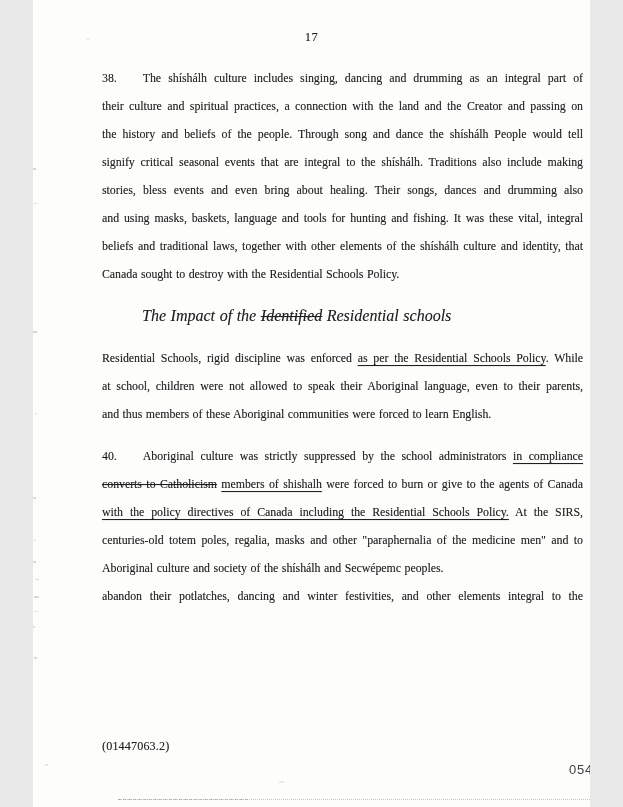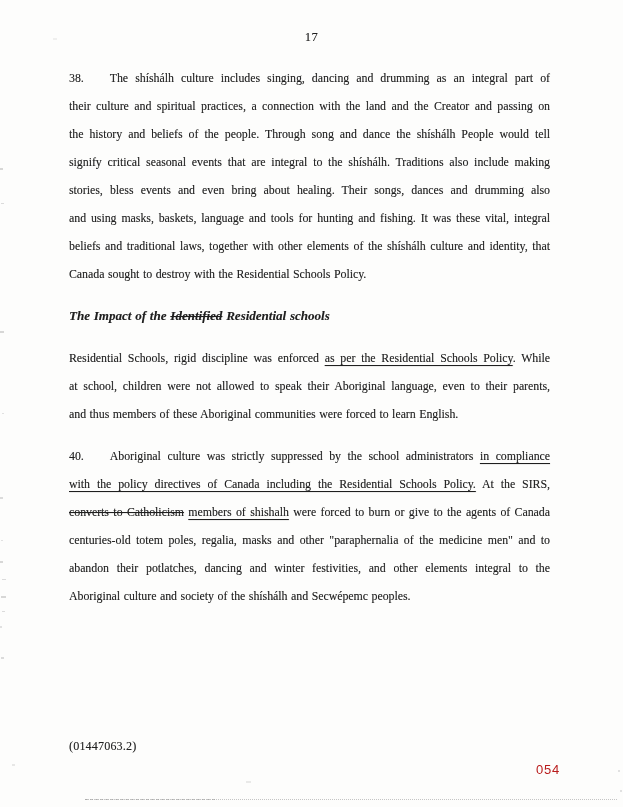--- a/index.html
+++ b/index.html
@@ -1,49 +1,50 @@
 <!DOCTYPE html>
 <html><head>
 <meta charset="utf-8">
 <style>
   html, body { margin: 0; padding: 0; background: #e9e9e9; }
   .page {
     position: relative;
-    width: 623px; height: 807px;
+    width: 525px; height: 807px;
     margin: 0 auto;
     background: #fdfdfc;
     overflow: hidden;
     font-family: "Liberation Serif", serif;
     color: #1f1f1f;
     text-shadow: 0.2px 0.2px 0.35px rgba(20,20,20,0.35);
+    padding-left: 32px;
   }
   .pagenum {
     position: absolute; top: 30px; left: 0; width: 100%;
     text-align: center; font-size: 12.5px; letter-spacing: 0.5px;
   }
   .content {
     position: absolute; left: 69px; top: 64px; width: 481px;
     font-size: 11.8px;
   }
   .block + .block { margin-top: 14px; }
   .line {
     height: 28px; line-height: 28px;
     text-align: justify; text-align-last: justify;
     word-spacing: -0.5px;
   }
   .line.last { text-align-last: left; word-spacing: 0.6px; }
   .tab { display: inline-block; width: 26px; }
   .strike { text-decoration: line-through; text-decoration-thickness: 1.2px; }
   .underline { text-decoration: underline; text-underline-offset: 2.5px; text-decoration-thickness: 1px; }
-  .heading .line { font-weight: bold; font-style: italic; font-size: 13px; }
+  .heading .line { font-weight: normal; font-style: italic; font-size: 16px; margin-left: 40px; }
   .footer-id { position: absolute; left: 69px; top: 739px; font-size: 12px; letter-spacing: 0.2px; }
   .bates {
     position: absolute; left: 536px; top: 762px;
     font-family: "Liberation Sans", sans-serif;
-    font-size: 13px; color: #b91c1c; letter-spacing: 0.8px;
+    font-size: 13px; color: #404040; letter-spacing: 0.8px;
     text-shadow: none; font-weight: 500;
   }
   .speck { position: absolute; background: #8f8f8f; }
   .dotline {
     position: absolute; left: 85px; width: 532px; top: 799px; height: 0;
     border-top: 1px dotted #b3b3b3; opacity: 0.75;
   }
   .dotline2 {
     position: absolute; left: 85px; width: 130px; top: 799px; height: 0;
     border-top: 1px dashed #9d9d9d; opacity: 0.6;
@@ -70,25 +71,25 @@
       <div class="block heading">
         <div class="line last"><span>The Impact of the </span><span class="strike">Identified</span><span> Residential schools</span></div>
       </div>
       <div class="block">
         <div class="line"><span>Residential Schools, rigid discipline was enforced </span><span class="underline">as per the Residential Schools Policy</span><span>.  While</span></div>
         <div class="line"><span>at school, children were not allowed to speak their Aboriginal language, even to their parents,</span></div>
         <div class="line last"><span>and thus members of these Aboriginal communities were forced to learn English.</span></div>
       </div>
       <div class="block">
         <div class="line"><span>40.</span><span class="tab"></span><span>Aboriginal culture was strictly suppressed by the school administrators </span><span class="underline">in compliance</span></div>
+        <div class="line"><span class="strike">converts to Catholicism</span><span> </span><span class="underline">members of shishalh</span><span> were forced to burn or give to the agents of Canada</span></div>
         <div class="line"><span class="underline">with the policy directives of Canada including the Residential Schools Policy.</span><span>  At the SIRS,</span></div>
-        <div class="line"><span class="strike">converts to Catholicism</span><span> </span><span class="underline">members of shishalh</span><span> were forced to burn or give to the agents of Canada</span></div>
         <div class="line"><span>centuries-old totem poles, regalia, masks and other "paraphernalia of the medicine men" and to</span></div>
+        <div class="line last"><span>Aboriginal culture and society of the shíshálh and Secwépemc peoples.</span></div>
         <div class="line"><span>abandon their potlatches, dancing and winter festivities, and other elements integral to the</span></div>
-        <div class="line last"><span>Aboriginal culture and society of the shíshálh and Secwépemc peoples.</span></div>
       </div>
     </div>
 
   <div class="footer-id">(01447063.2)</div>
   <div class="bates">054</div>
 
   <div class="dotline"></div>
   <div class="dotline2"></div>
   <div class="speck" style="left:0;top:168px;width:3px;height:2px;opacity:.35"></div>
   <div class="speck" style="left:1px;top:203px;width:3px;height:1px;opacity:.3"></div>

